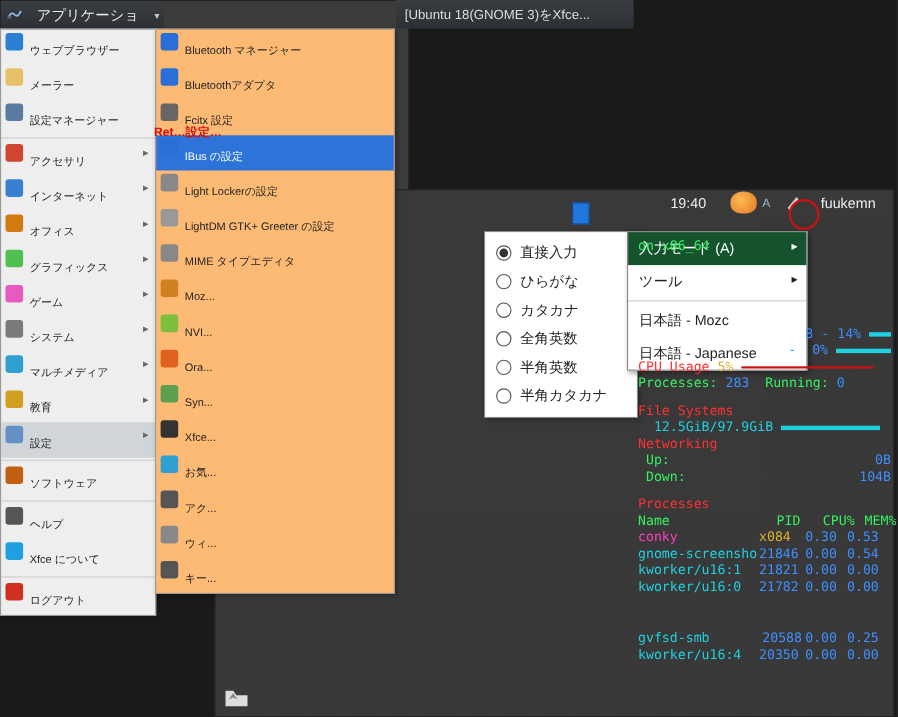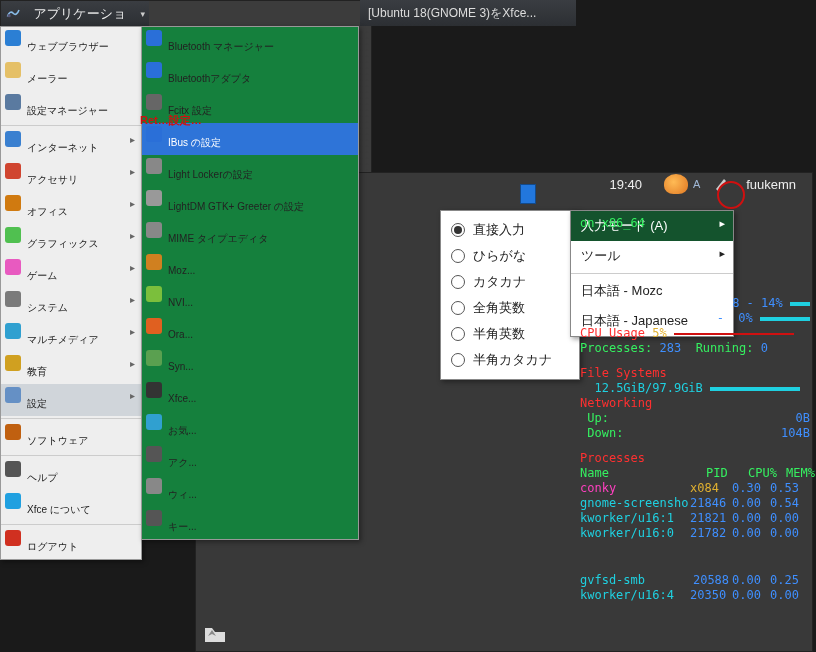--- a/index.html
+++ b/index.html
@@ -69,21 +69,21 @@
     position: absolute;
     left: 4px; top: 3px;
     width: 16px; height: 16px;
     border-radius: 3px;
   }
   .separator { height:1px; background:#ccc; margin:2px 0; }
   .submenu {
     position: absolute;
     left: 141px; top: 26px;
     width: 216px;
-    background: #15803d;
+    background: #fdba74;
     border: 1px solid #999;
     box-shadow: 2px 2px 5px rgba(0,0,0,0.4);
   }
   .submenu .item.highlight {
     background: #2e74d8;
     color: #fff;
   }
   .window-title-left {
     position: absolute;
     left: 360px; top: 0;
@@ -231,22 +231,22 @@
 
 <div class="window window2">
   <div class="texture"></div>
 </div>
 
 <div class="app-menu" id="appmenu">
     <div class="item"><span class="icon" style="background: rgb(43, 127, 212);"></span><span>ウェブブラウザー</span></div>
     <div class="item"><span class="icon" style="background: rgb(229, 192, 103);"></span><span>メーラー</span></div>
     <div class="item"><span class="icon" style="background: rgb(90, 122, 160);"></span><span>設定マネージャー</span></div>
     <div class="separator"></div>
+    <div class="item has-sub"><span class="icon" style="background: rgb(208, 69, 48);"></span><span>アクセサリ</span></div>
     <div class="item has-sub"><span class="icon" style="background: rgb(58, 128, 208);"></span><span>インターネット</span></div>
-    <div class="item has-sub"><span class="icon" style="background: rgb(208, 69, 48);"></span><span>アクセサリ</span></div>
     <div class="item has-sub"><span class="icon" style="background: rgb(208, 122, 16);"></span><span>オフィス</span></div>
     <div class="item has-sub"><span class="icon" style="background: rgb(80, 192, 80);"></span><span>グラフィックス</span></div>
     <div class="item has-sub"><span class="icon" style="background: rgb(232, 90, 192);"></span><span>ゲーム</span></div>
     <div class="item has-sub"><span class="icon" style="background: rgb(122, 122, 122);"></span><span>システム</span></div>
     <div class="item has-sub"><span class="icon" style="background: rgb(48, 160, 208);"></span><span>マルチメディア</span></div>
     <div class="item has-sub"><span class="icon" style="background: rgb(208, 160, 32);"></span><span>教育</span></div>
     <div class="item has-sub sel"><span class="icon" style="background: rgb(101, 144, 197);"></span><span>設定</span></div>
     <div class="separator"></div>
     <div class="item"><span class="icon" style="background: rgb(192, 96, 16);"></span><span>ソフトウェア</span></div>
     <div class="separator"></div>

